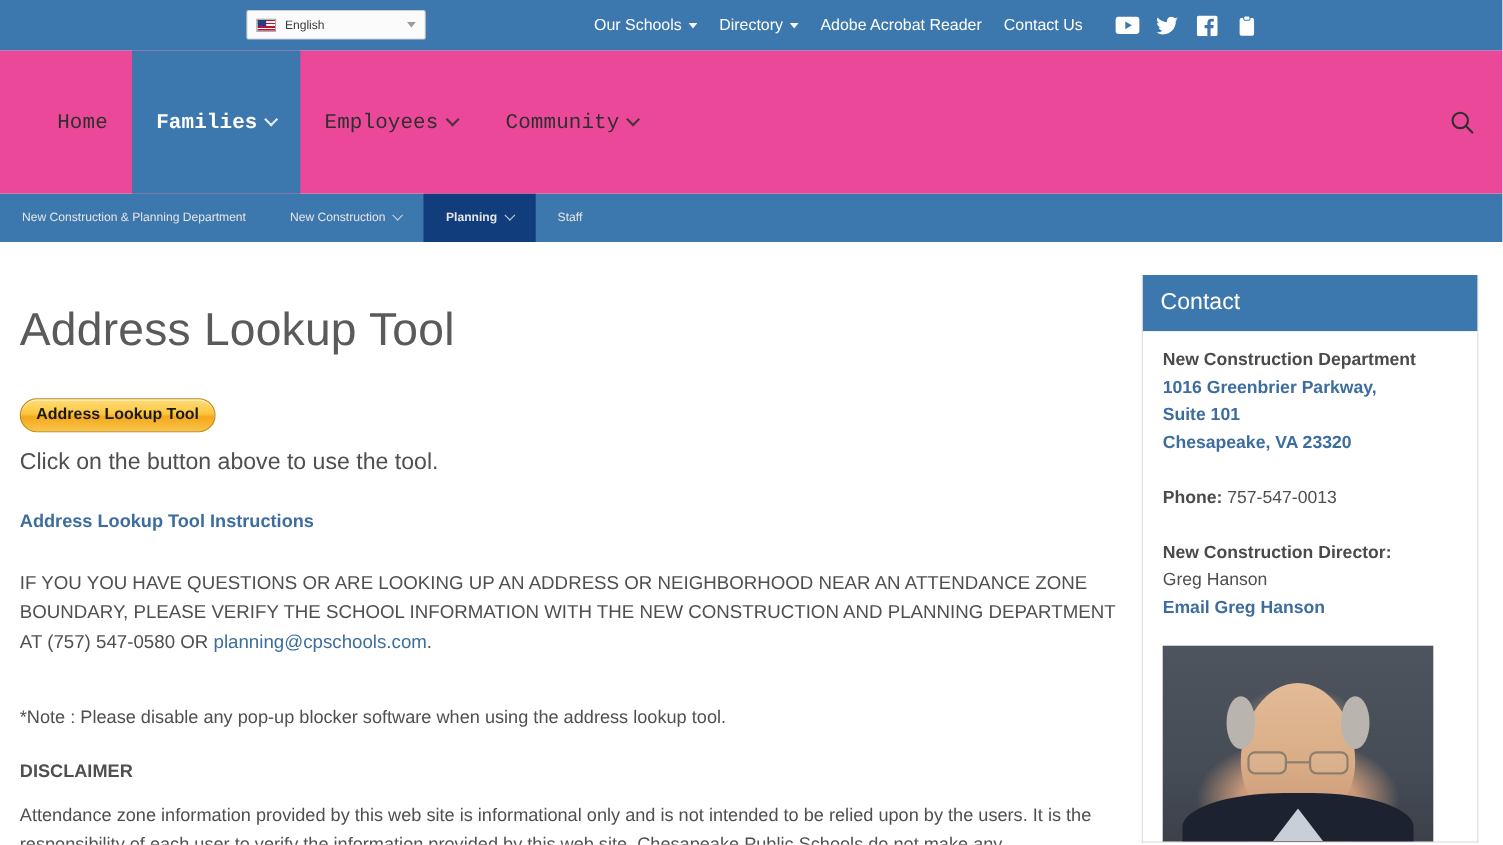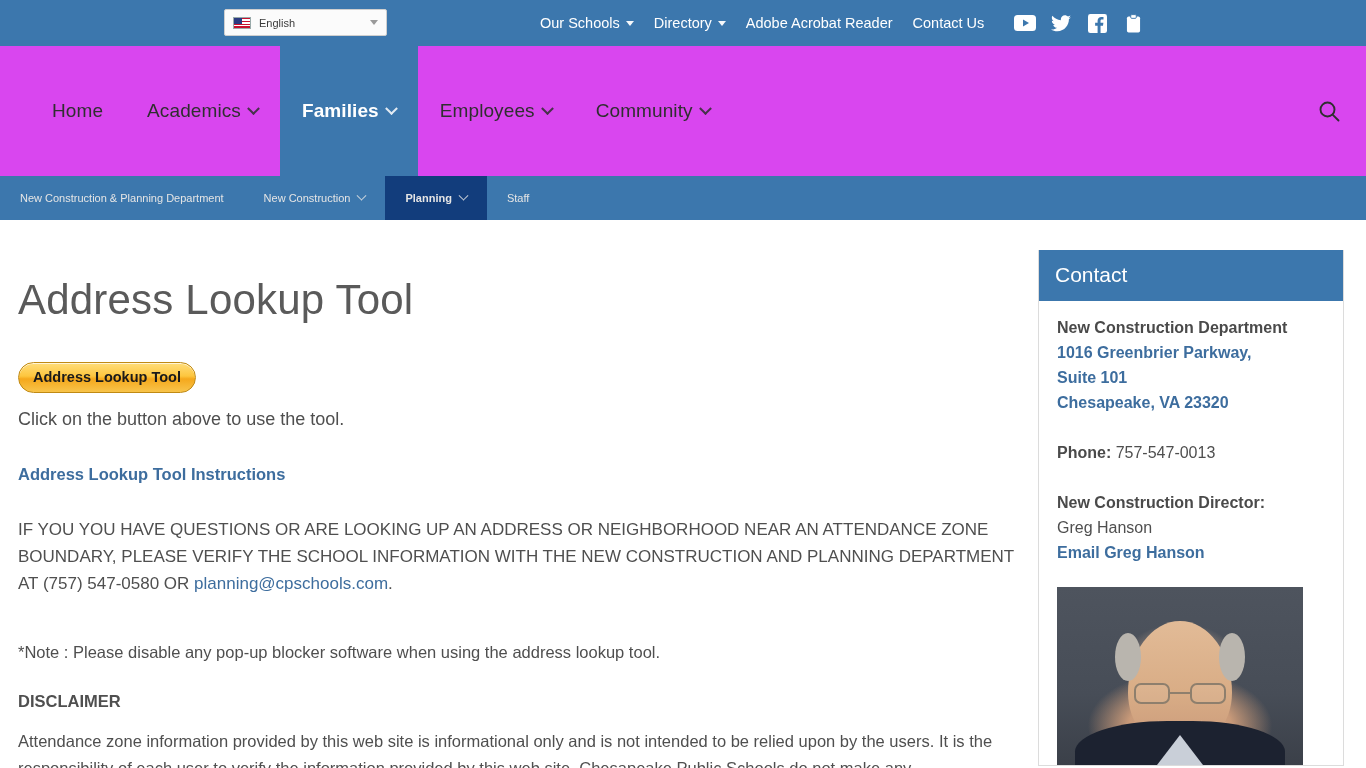--- a/index.html
+++ b/index.html
@@ -102,22 +102,23 @@
     display: flex; align-items: center; justify-content: center;
     cursor: pointer;
     color: #ffffff;
   }
   .social-icon svg { display: block; }
 
   
   .mainnav {
     position: relative;
     height: 130px;
-    background: #d946ef;
-    display: flex;
+    background: #ec4899;
+    display: flex;
+    font-family: Liberation Mono, monospace;
   }
   .nav-items {
     display: flex;
     align-items: stretch;
     height: 130px;
     margin-left: 30px;
   }
   .nav-item {
     display: flex;
     align-items: center;
@@ -205,21 +206,21 @@
     border: 1px solid #c08a14;
     background: linear-gradient(to bottom, #ffdd7a 0%, #fdc63f 45%, #f5a81c 55%, #f8c44b 100%);
     color: #1a1a1a;
     font-size: 14.5px;
     font-weight: bold;
     text-decoration: none;
     cursor: pointer;
     box-shadow: inset 0 1px 0 rgba(255,255,255,.7);
   }
   .para {
-    font-size: 18px;
+    font-size: 21px;
     color: #4f4f4f;
     line-height: 27px;
     margin: 17px 0 0 0;
     max-width: 1000px;
   }
   .para.tight { margin-top: 13px; }
   .link-inline {
     color: #3d6d9e;
     text-decoration: none;
     cursor: pointer;
@@ -416,24 +417,20 @@
       </a>
     </div>
   </div>
 </div>
 
 <div class="mainnav">
   <div class="nav-items">
     <a class="nav-item">
       <span>Home</span>
     </a>
-    <a class="nav-item">
-      <span>Academics</span>
-      <span class="chev"></span>
-    </a>
     <a class="nav-item active">
       <span>Families</span>
       <span class="chev"></span>
     </a>
     <a class="nav-item">
       <span>Employees</span>
       <span class="chev"></span>
     </a>
     <a class="nav-item">
       <span>Community</span>

